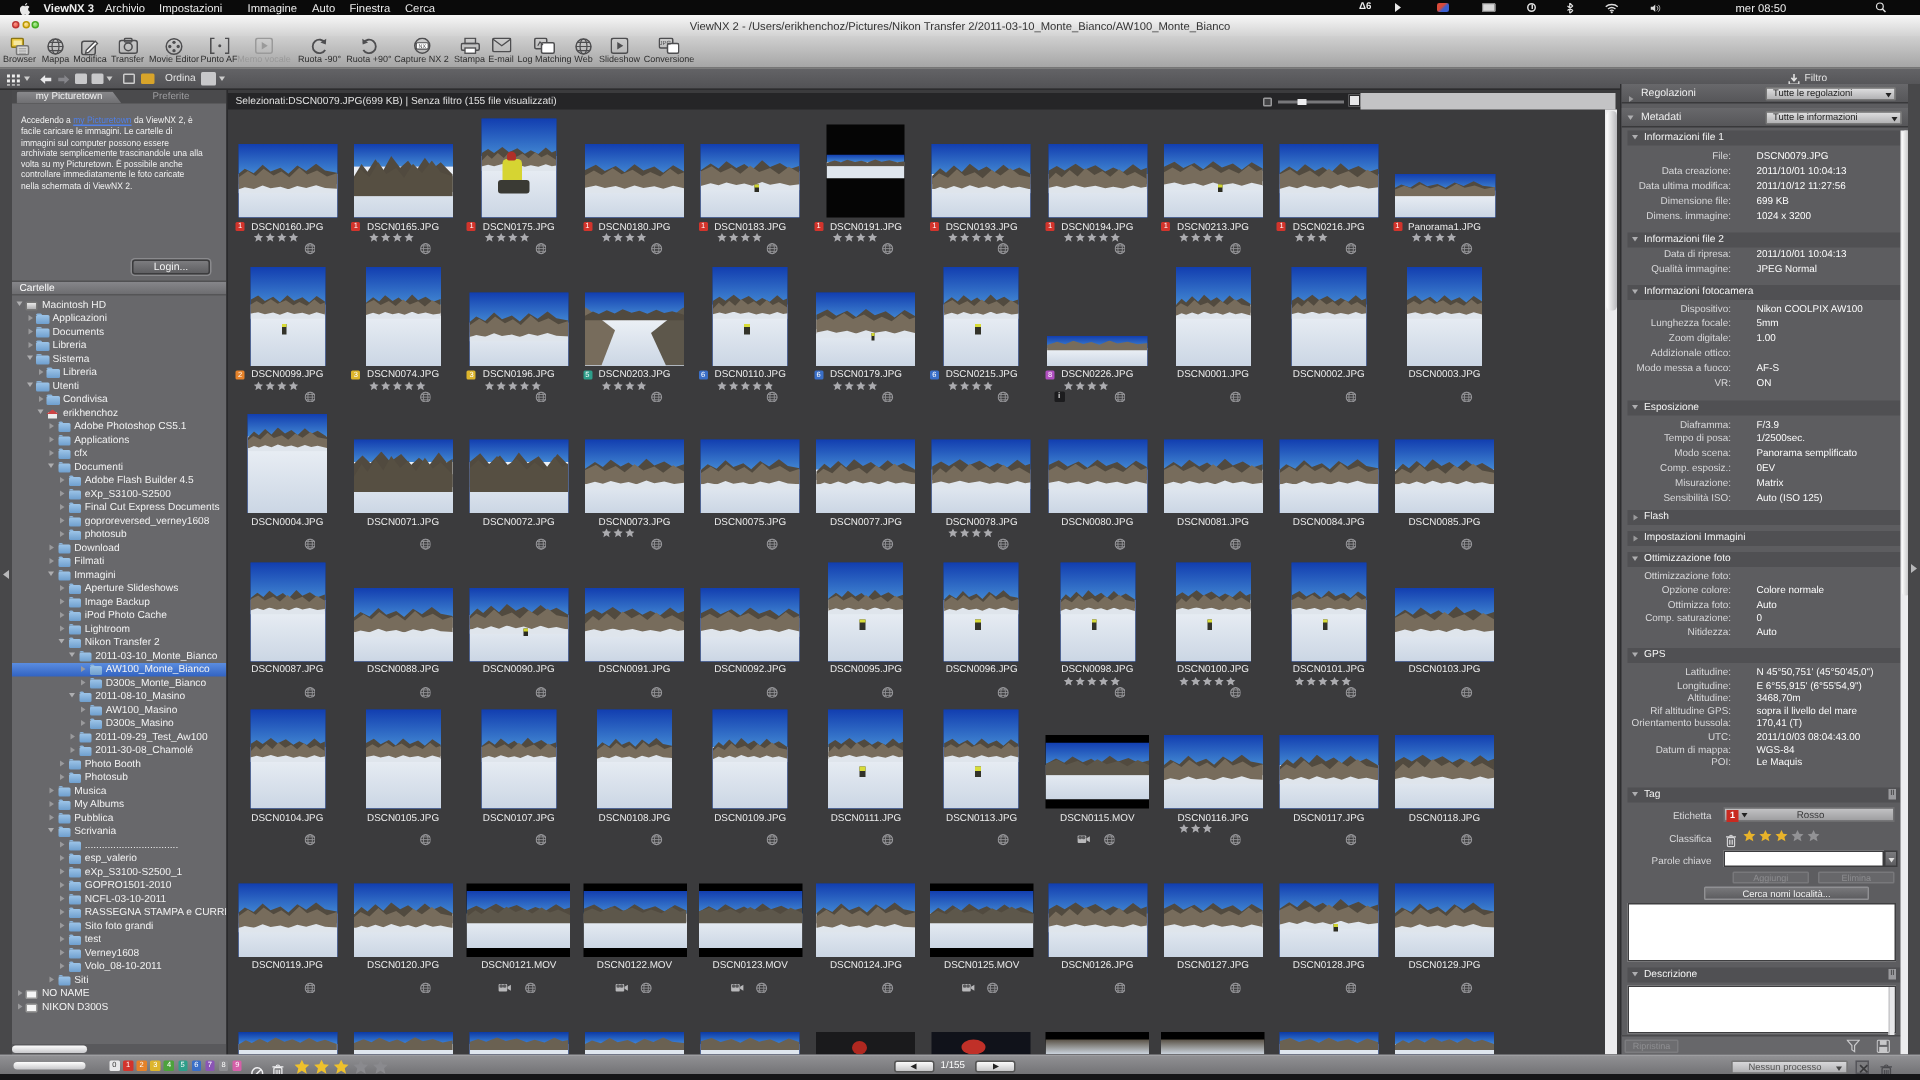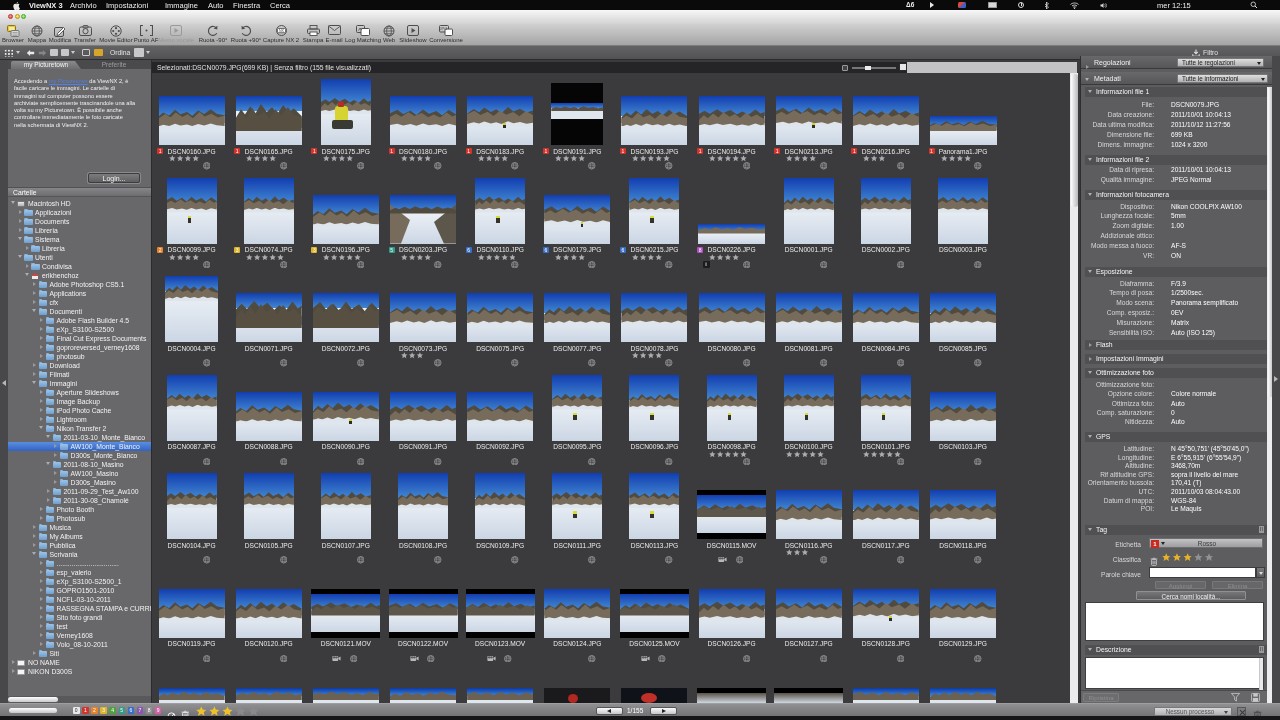--- a/index.html
+++ b/index.html
@@ -105,30 +105,31 @@
       <path d="M5 0 L5 14 M5 0 L9 4 L2 10 M5 14 L9 10 L2 4" stroke="#ddd" stroke-width="1.6" fill="none"></path>
     </svg>
     <svg class="mi" style="left:1070px;top:1.5px;" width="9" height="7" viewBox="0 0 18 14">
       <path d="M1 5 C5 1 13 1 17 5 M4 8 C7 5.5 11 5.5 14 8 M6.5 10.5 C8 9.3 10 9.3 11.5 10.5" stroke="#ddd" stroke-width="1.8" fill="none"></path>
       <circle cx="9" cy="12.5" r="1.4" fill="#ddd"></circle>
     </svg>
     <svg class="mi" style="left:1100px;top:1.5px;" width="7" height="7" viewBox="0 0 14 14">
       <path d="M1 5 L4 5 L7 2 L7 12 L4 9 L1 9 Z" fill="#ddd"></path>
       <path d="M9 4 C11 6 11 8 9 10 M11 2.5 C14 5.5 14 8.5 11 11.5" stroke="#ddd" stroke-width="1.2" fill="none"></path>
     </svg>
-    <span class="mi" style="left:1157px;">mer 12:15</span>
+    <span class="mi" style="left:1157px;">mer 08:50</span>
     <svg class="mi" style="left:1250px;top:1.2px;" width="8" height="8" viewBox="0 0 16 16">
       <circle cx="6.5" cy="6.5" r="4.5" fill="none" stroke="#e4e4e4" stroke-width="1.6"></circle>
       <line x1="10" y1="10" x2="14" y2="14" stroke="#e4e4e4" stroke-width="2"></line>
     </svg>
   </div>
 <div id="titlebar">
     <span class="tl" style="left:8px;background:radial-gradient(circle at 35% 30%,#ff9a8a,#e3473a);border:0.5px solid #b33;"></span>
     <span class="tl" style="left:14.5px;background:radial-gradient(circle at 35% 30%,#ffe9a0,#e8b733);border:0.5px solid #b90;"></span>
     <span class="tl" style="left:21px;background:radial-gradient(circle at 35% 30%,#b8efa0,#5fc73a);border:0.5px solid #4a2;"></span>
+    <div id="title">ViewNX 2 - /Users/erikhenchoz/Pictures/Nikon Transfer 2/2011-03-10_Monte_Bianco/AW100_Monte_Bianco</div>
   </div>
 <div id="toolbar">
     <div class="tbi" style="left:-17px;">
       <div class="ic"><svg width="13" height="12" viewBox="0 0 13 12">
           <rect x="0.5" y="0.5" width="8" height="6" rx="1" fill="#e8c63f" stroke="#8a7514"></rect>
           <rect x="2" y="2" width="5.5" height="3" fill="#f7e9a0"></rect>
           <rect x="4" y="5.5" width="8" height="6" rx="1" fill="#d8d8d8" stroke="#777"></rect>
           <g stroke="#999" stroke-width="0.8">
             <line x1="5.5" y1="7.5" x2="10.5" y2="7.5"></line>
             <line x1="5.5" y1="9" x2="10.5" y2="9"></line>

